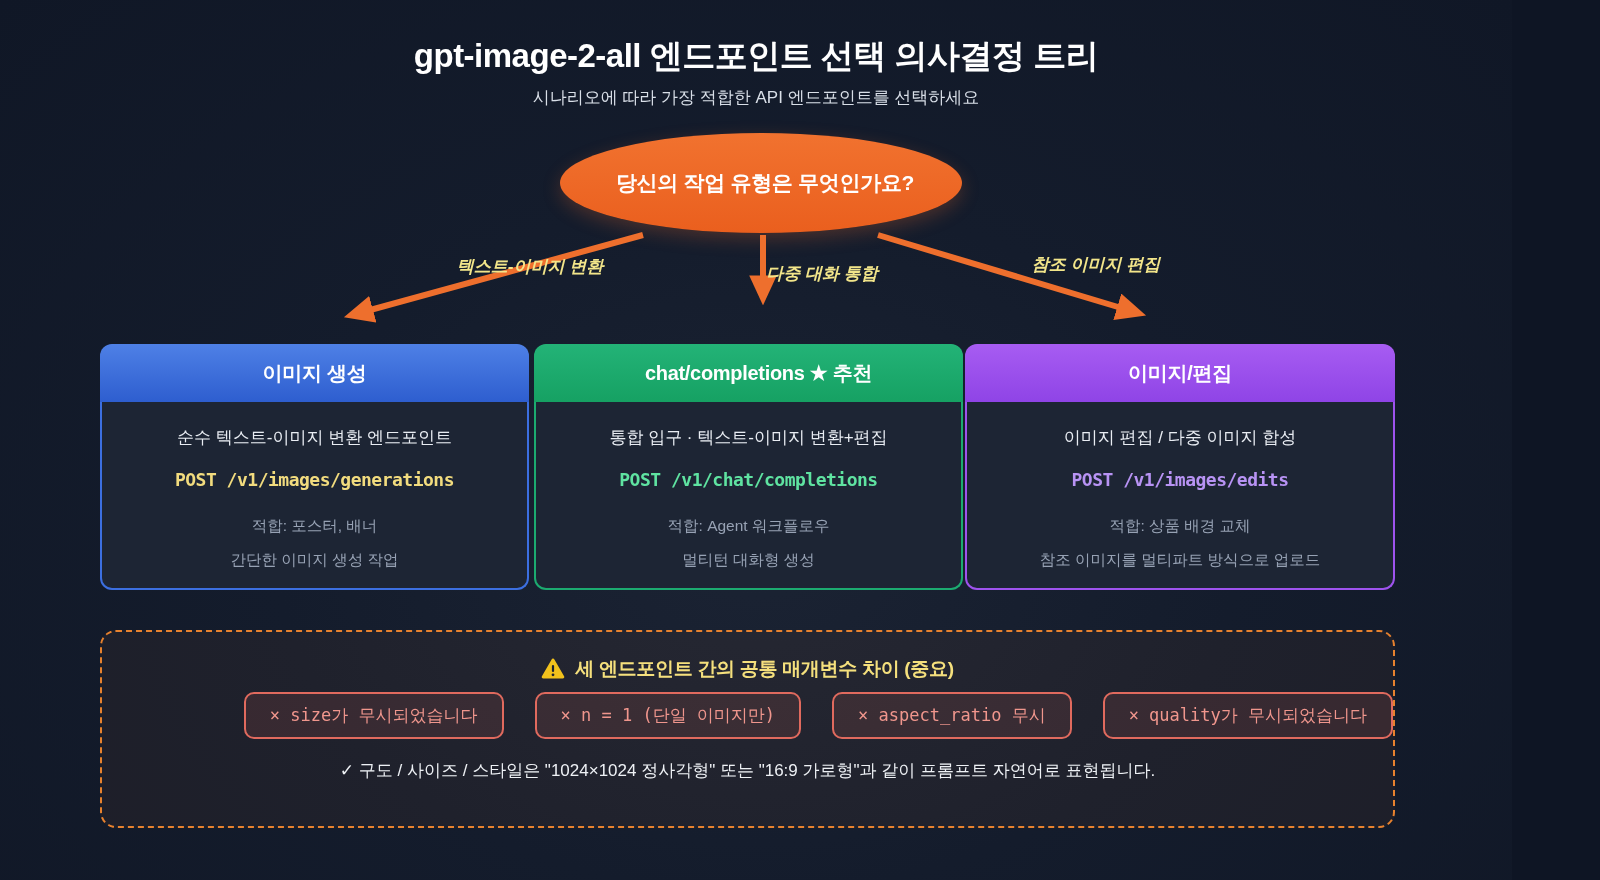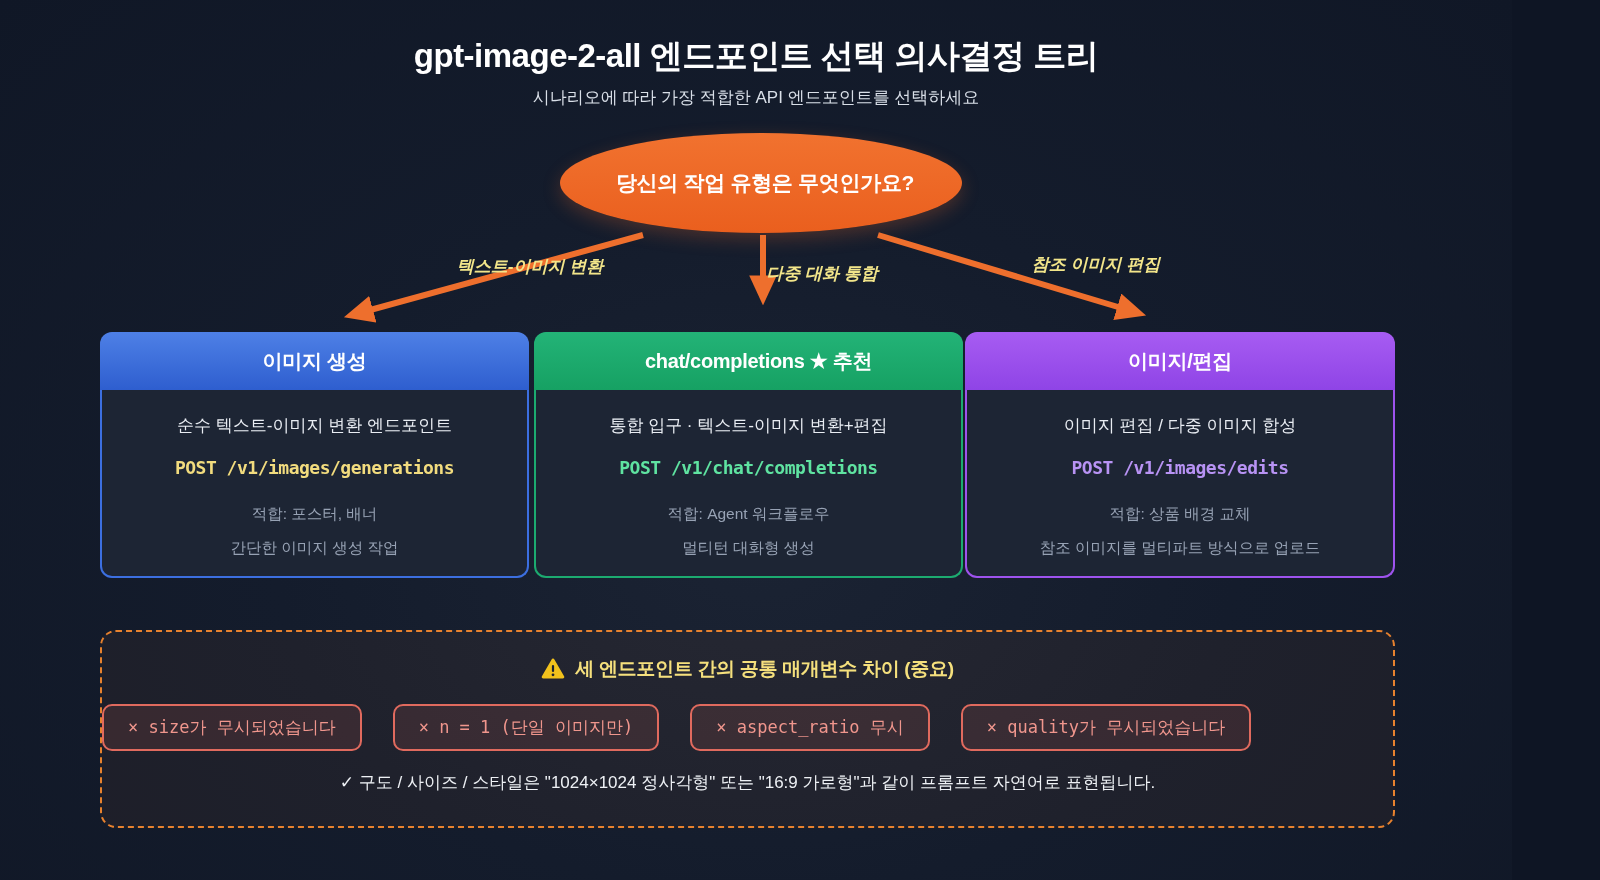--- a/index.html
+++ b/index.html
@@ -27,21 +27,21 @@
   }
   .ellipse span{color:#fff;font-size:21px;font-weight:700;letter-spacing:-0.3px;margin-left:8px;}
   
   .arrows{position:absolute;left:100px;top:225px;width:1295px;height:105px;}
   .branch-label{
     position:absolute;transform:translate(-50%,-50%);
     color:#f2e58a;font-size:17px;font-weight:600;font-style:italic;white-space:nowrap;
   }
   
   .card{
-    position:absolute;top:332px;height:246px;border-radius:14px;
+    position:absolute;top:344px;height:246px;border-radius:14px;
     background:#1d2534;box-sizing:border-box;
   }
   .card-head{
     height:58px;border-radius:12px 12px 0 0;
     display:flex;align-items:center;justify-content:center;
     color:#fff;font-size:20px;font-weight:700;letter-spacing:-0.3px;
   }
   .card-body{
     height:188px;border-radius:0 0 12px 12px;border:2px solid;border-top:none;
     box-sizing:border-box;text-align:center;padding-top:24px;
@@ -69,21 +69,21 @@
     position:absolute;left:100px;top:630px;width:1295px;height:198px;
     border:2px dashed #e8822e;border-radius:16px;box-sizing:border-box;
     background:rgba(238,130,50,0.055);
   }
   .warn-title{
     margin-top:24px;display:flex;align-items:center;justify-content:center;gap:10px;
     color:#f5e07d;font-size:19px;font-weight:700;letter-spacing:-0.3px;
   }
   .warn-icon{display:inline-flex;}
   .pill-row{
-    margin-top:22px;display:flex;justify-content:flex-start;gap:31px;
+    margin-top:10px;display:flex;justify-content:flex-end;gap:31px;
   }
   .pill{
     background:rgba(226,106,95,0.13);border:2px solid #e06a5e;border-radius:10px;
     padding:10px 24px;color:#f0968d;font-size:17px;
     font-family:"DejaVu Sans Mono", monospace;white-space:nowrap;
   }
   .warn-note{
     margin-top:20px;text-align:center;color:#eef1f5;font-size:17px;
   }
 </style>

